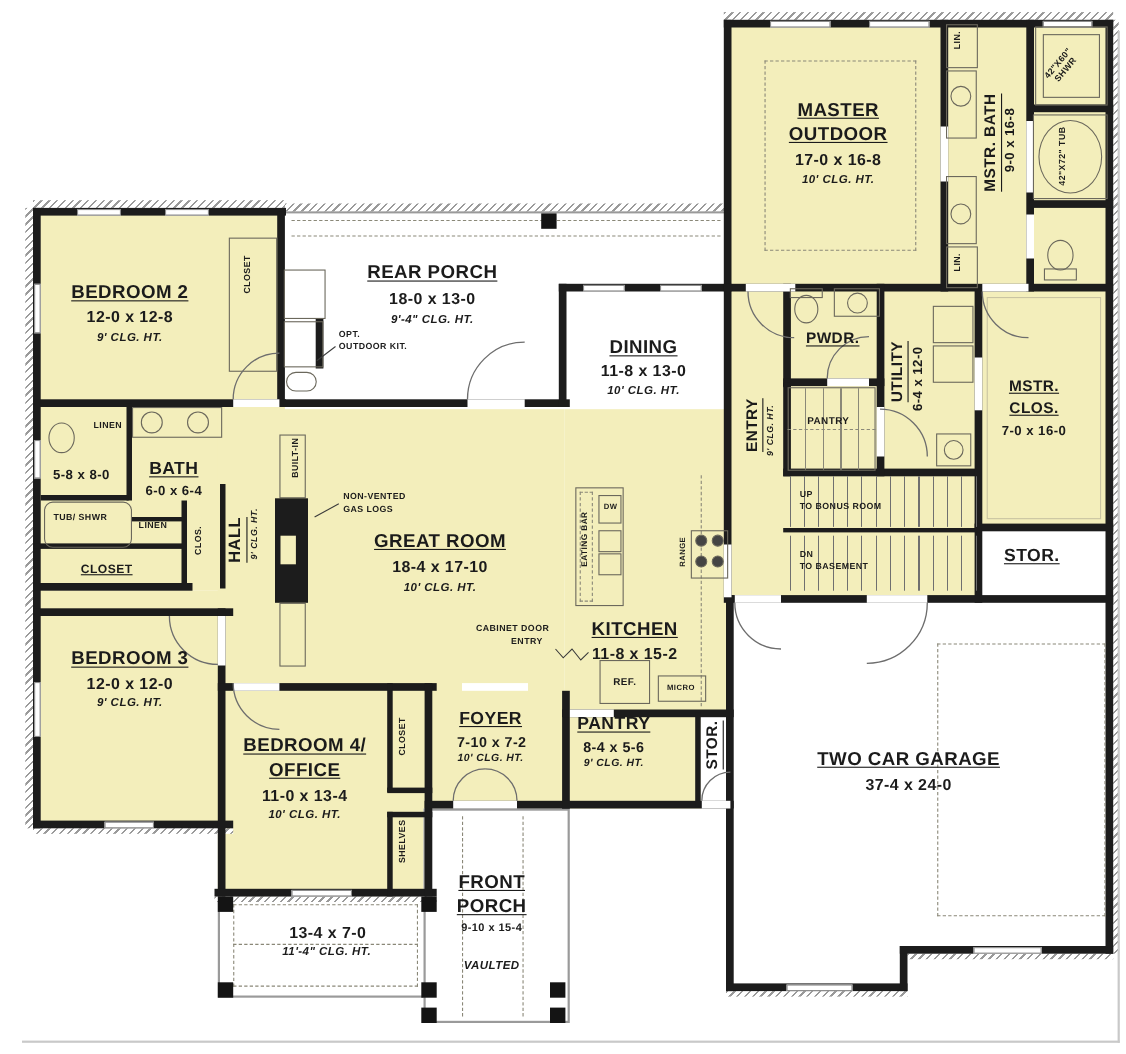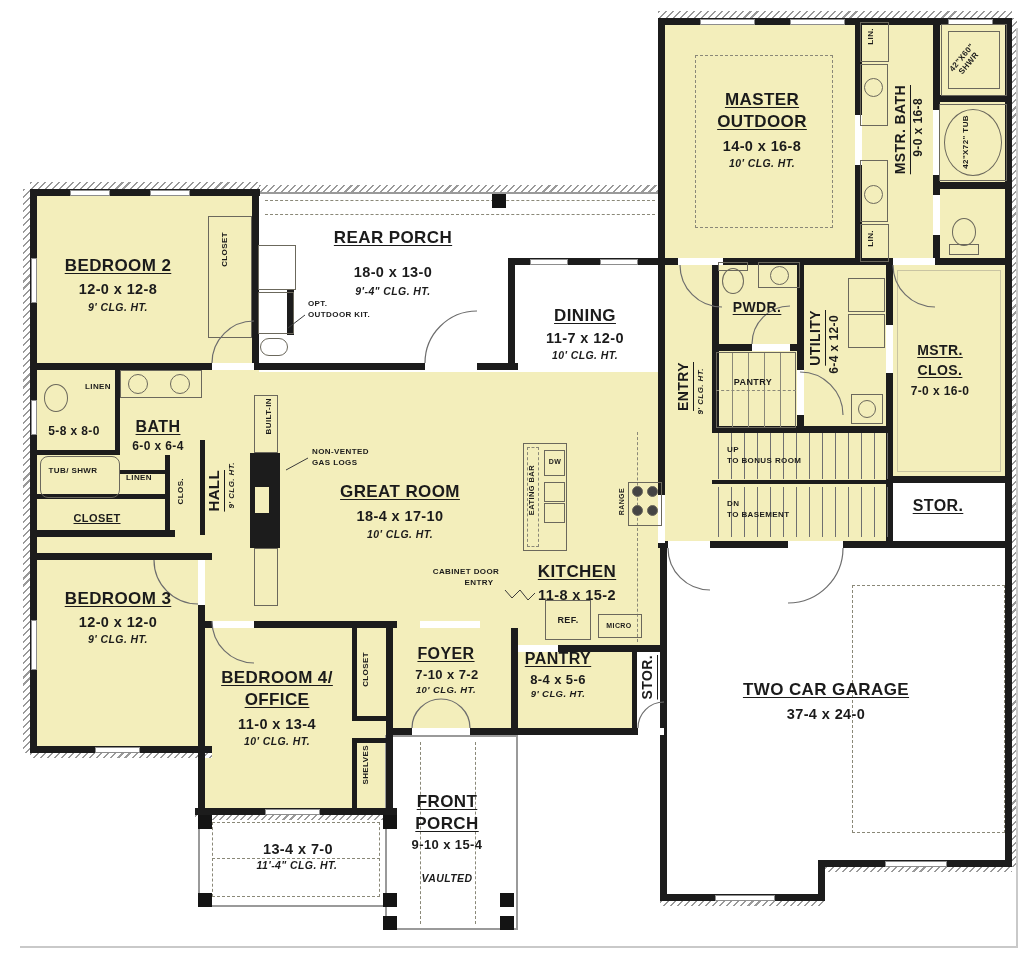--- a/index.html
+++ b/index.html
@@ -252,45 +252,45 @@
     </g>
     <g fill="none" stroke="#3a3a3a" stroke-width="1">
       <path d="M 305 315 L 288 328"></path>
       <path d="M 308 458 L 286 470"></path>
       <path d="M 505 590 L 512 598 L 520 590 L 528 600 L 535 593"></path>
     </g>
   </svg>
 
   <div class="lbl nm c" style="left:762px;top:90px">MASTER</div>
   <div class="lbl nm c" style="left:762px;top:112px">OUTDOOR</div>
-  <div class="lbl dm c" style="left:762px;top:138px">14-0 x 16-8</div>
+  <div class="lbl dm c" style="left:762px;top:138px">17-0 x 16-8</div>
   <div class="lbl cl c" style="left:762px;top:158px">10' CLG. HT.</div>
   <div class="lbl nms v" style="left:893px;top:85px">MSTR. BATH</div>
   <div class="lbl dms v" style="left:912px;top:98px">9-0 x 16-8</div>
   <div class="lbl xs v" style="left:867px;top:28px">LIN.</div>
   <div class="lbl xs v" style="left:867px;top:230px">LIN.</div>
   <div class="lbl xs" style="left:944px;top:52px;width:44px;white-space:normal;transform:rotate(-50deg)">42"X60" SHWR</div>
   <div class="lbl xs v" style="left:962px;top:115px">42"X72" TUB</div>
   <div class="lbl nms c" style="left:940px;top:343px">MSTR.</div>
   <div class="lbl nms c" style="left:940px;top:363px">CLOS.</div>
   <div class="lbl dms c" style="left:940px;top:385px">7-0 x 16-0</div>
 
   <div class="lbl nm c" style="left:118px;top:256px">BEDROOM 2</div>
   <div class="lbl dm c" style="left:118px;top:281px">12-0 x 12-8</div>
   <div class="lbl cl c" style="left:118px;top:302px">9' CLG. HT.</div>
   <div class="lbl xs v" style="left:221px;top:232px">CLOSET</div>
 
-  <div class="lbl nm c" style="left:393px;top:228px">REAR PORCH</div>
+  <div class="lbl nm c" style="left:393px;top:238px">REAR PORCH</div>
   <div class="lbl dm c" style="left:393px;top:264px">18-0 x 13-0</div>
   <div class="lbl cl c" style="left:393px;top:286px">9'-4" CLG. HT.</div>
   <div class="lbl xs" style="left:308px;top:300px">OPT.</div>
   <div class="lbl xs" style="left:308px;top:311px">OUTDOOR KIT.</div>
 
   <div class="lbl nm c" style="left:585px;top:306px">DINING</div>
-  <div class="lbl dm c" style="left:585px;top:330px">11-7 x 12-0</div>
+  <div class="lbl dm c" style="left:585px;top:330px">11-8 x 13-0</div>
   <div class="lbl cl c" style="left:585px;top:350px">10' CLG. HT.</div>
 
   <div class="lbl nms c" style="left:757px;top:300px">PWDR.</div>
   <div class="lbl nms v" style="left:808px;top:310px">UTILITY</div>
   <div class="lbl dms v" style="left:828px;top:315px">6-4 x 12-0</div>
   <div class="lbl sm c" style="left:753px;top:377px">PANTRY</div>
   <div class="lbl nms v" style="left:676px;top:362px">ENTRY</div>
   <div class="lbl xs v" style="left:697px;top:368px;font-style:italic">9' CLG. HT.</div>
 
   <div class="lbl xs" style="left:727px;top:446px">UP</div>
@@ -344,20 +344,20 @@
   <div class="lbl nms c" style="left:558px;top:650px;font-size:16px">PANTRY</div>
   <div class="lbl dms c" style="left:558px;top:673px;font-size:13px">8-4 x 5-6</div>
   <div class="lbl cl c" style="left:558px;top:689px;font-size:9.5px">9' CLG. HT.</div>
   <div class="lbl nms v" style="left:640px;top:655px">STOR.</div>
 
   <div class="lbl nm c" style="left:826px;top:680px">TWO CAR GARAGE</div>
   <div class="lbl dm c" style="left:826px;top:706px">37-4 x 24-0</div>
 
   <div class="lbl nm c" style="left:447px;top:792px">FRONT</div>
   <div class="lbl nm c" style="left:447px;top:814px">PORCH</div>
-  <div class="lbl dms c" style="left:447px;top:838px;font-size:13px">9-10 x 15-4</div>
+  <div class="lbl dms c" style="left:447px;top:838px;font-size:10px">9-10 x 15-4</div>
   <div class="lbl cl c" style="left:447px;top:873px">VAULTED</div>
   <div class="lbl dm c" style="left:298px;top:841px">13-4 x 7-0</div>
   <div class="lbl cl c" style="left:297px;top:860px">11'-4" CLG. HT.</div>
 
   <div class="frame" style="left:1016px;top:28px;width:2px;height:920px"></div>
   <div class="frame" style="left:20px;top:946px;width:998px;height:2px"></div>
 </div>
 
 </body></html>

